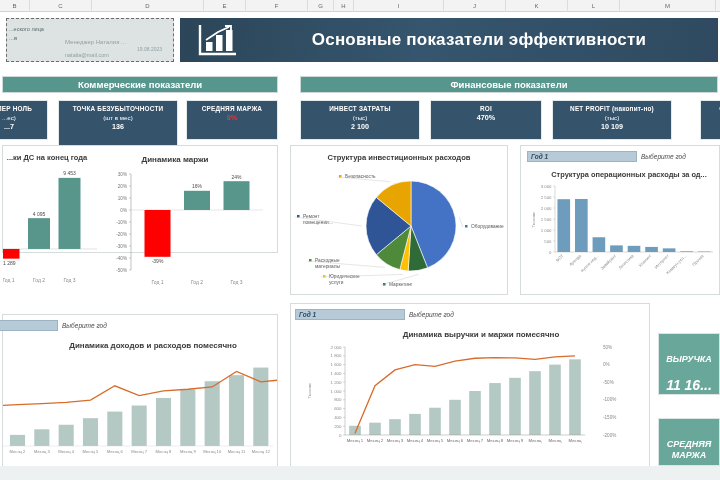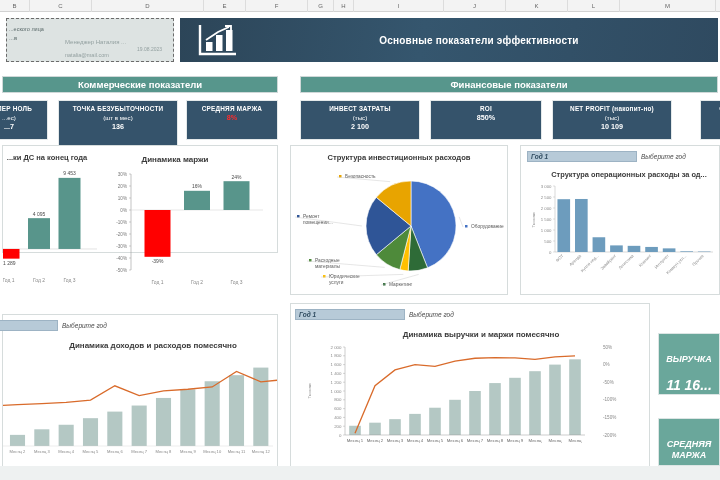--- a/index.html
+++ b/index.html
@@ -39,21 +39,21 @@
   .wm-e { left: 130px; top: 27px; font-size: 5px; }
 
   .titlebar {
     position: absolute; left: 180px; top: 4px; width: 538px; height: 44px;
     background: linear-gradient(100deg, #2c4558 0%, #35566e 45%, #2f4a60 100%);
     display: flex; align-items: center;
   }
   .title-icon { width: 44px; height: 34px; margin-left: 16px; flex: 0 0 auto; }
   .title-text {
     flex: 1; text-align: center; color: #ffffff;
-    font-size: 10px; font-weight: bold; letter-spacing: .2px;
+    font-size: 17px; font-weight: bold; letter-spacing: .2px;
   }
 
   
   .sec-bar {
     position: absolute; height: 17px; background: #57968c;
     color: #ffffff; font-size: 9.5px; font-weight: bold;
     display: flex; align-items: center; justify-content: center;
     border: 1px solid #cfd8d8;
   }
   #sec-comm { left: 2px; top: 76px; width: 276px; }
@@ -154,21 +154,21 @@
         <div class="k-label">СРЕДНЯЯ МАРЖА</div>
         <div class="k-value" style="color: rgb(255, 43, 43);">8%</div>
       </div>
       <div class="kpi" style="left: 300px; top: 100px; width: 120px; height: 40px;">
         <div class="k-label">ИНВЕСТ ЗАТРАТЫ</div>
         <div class="k-unit">(тыс)</div>
         <div class="k-value" style="color: rgb(255, 255, 255);">2 100</div>
       </div>
       <div class="kpi" style="left: 430px; top: 100px; width: 112px; height: 40px;">
         <div class="k-label">ROI</div>
-        <div class="k-value" style="color: rgb(255, 255, 255);">850%</div>
+        <div class="k-value" style="color: rgb(255, 255, 255);">470%</div>
       </div>
       <div class="kpi" style="left: 552px; top: 100px; width: 120px; height: 40px;">
         <div class="k-label">NET PROFIT (накопит-но)</div>
         <div class="k-unit">(тыс)</div>
         <div class="k-value" style="color: rgb(255, 255, 255);">10 109</div>
       </div>
       <div class="kpi" style="left: 700px; top: 100px; width: 70px; height: 40px;">
         <div class="k-label">СРОК О...</div>
       </div>
     </div>

